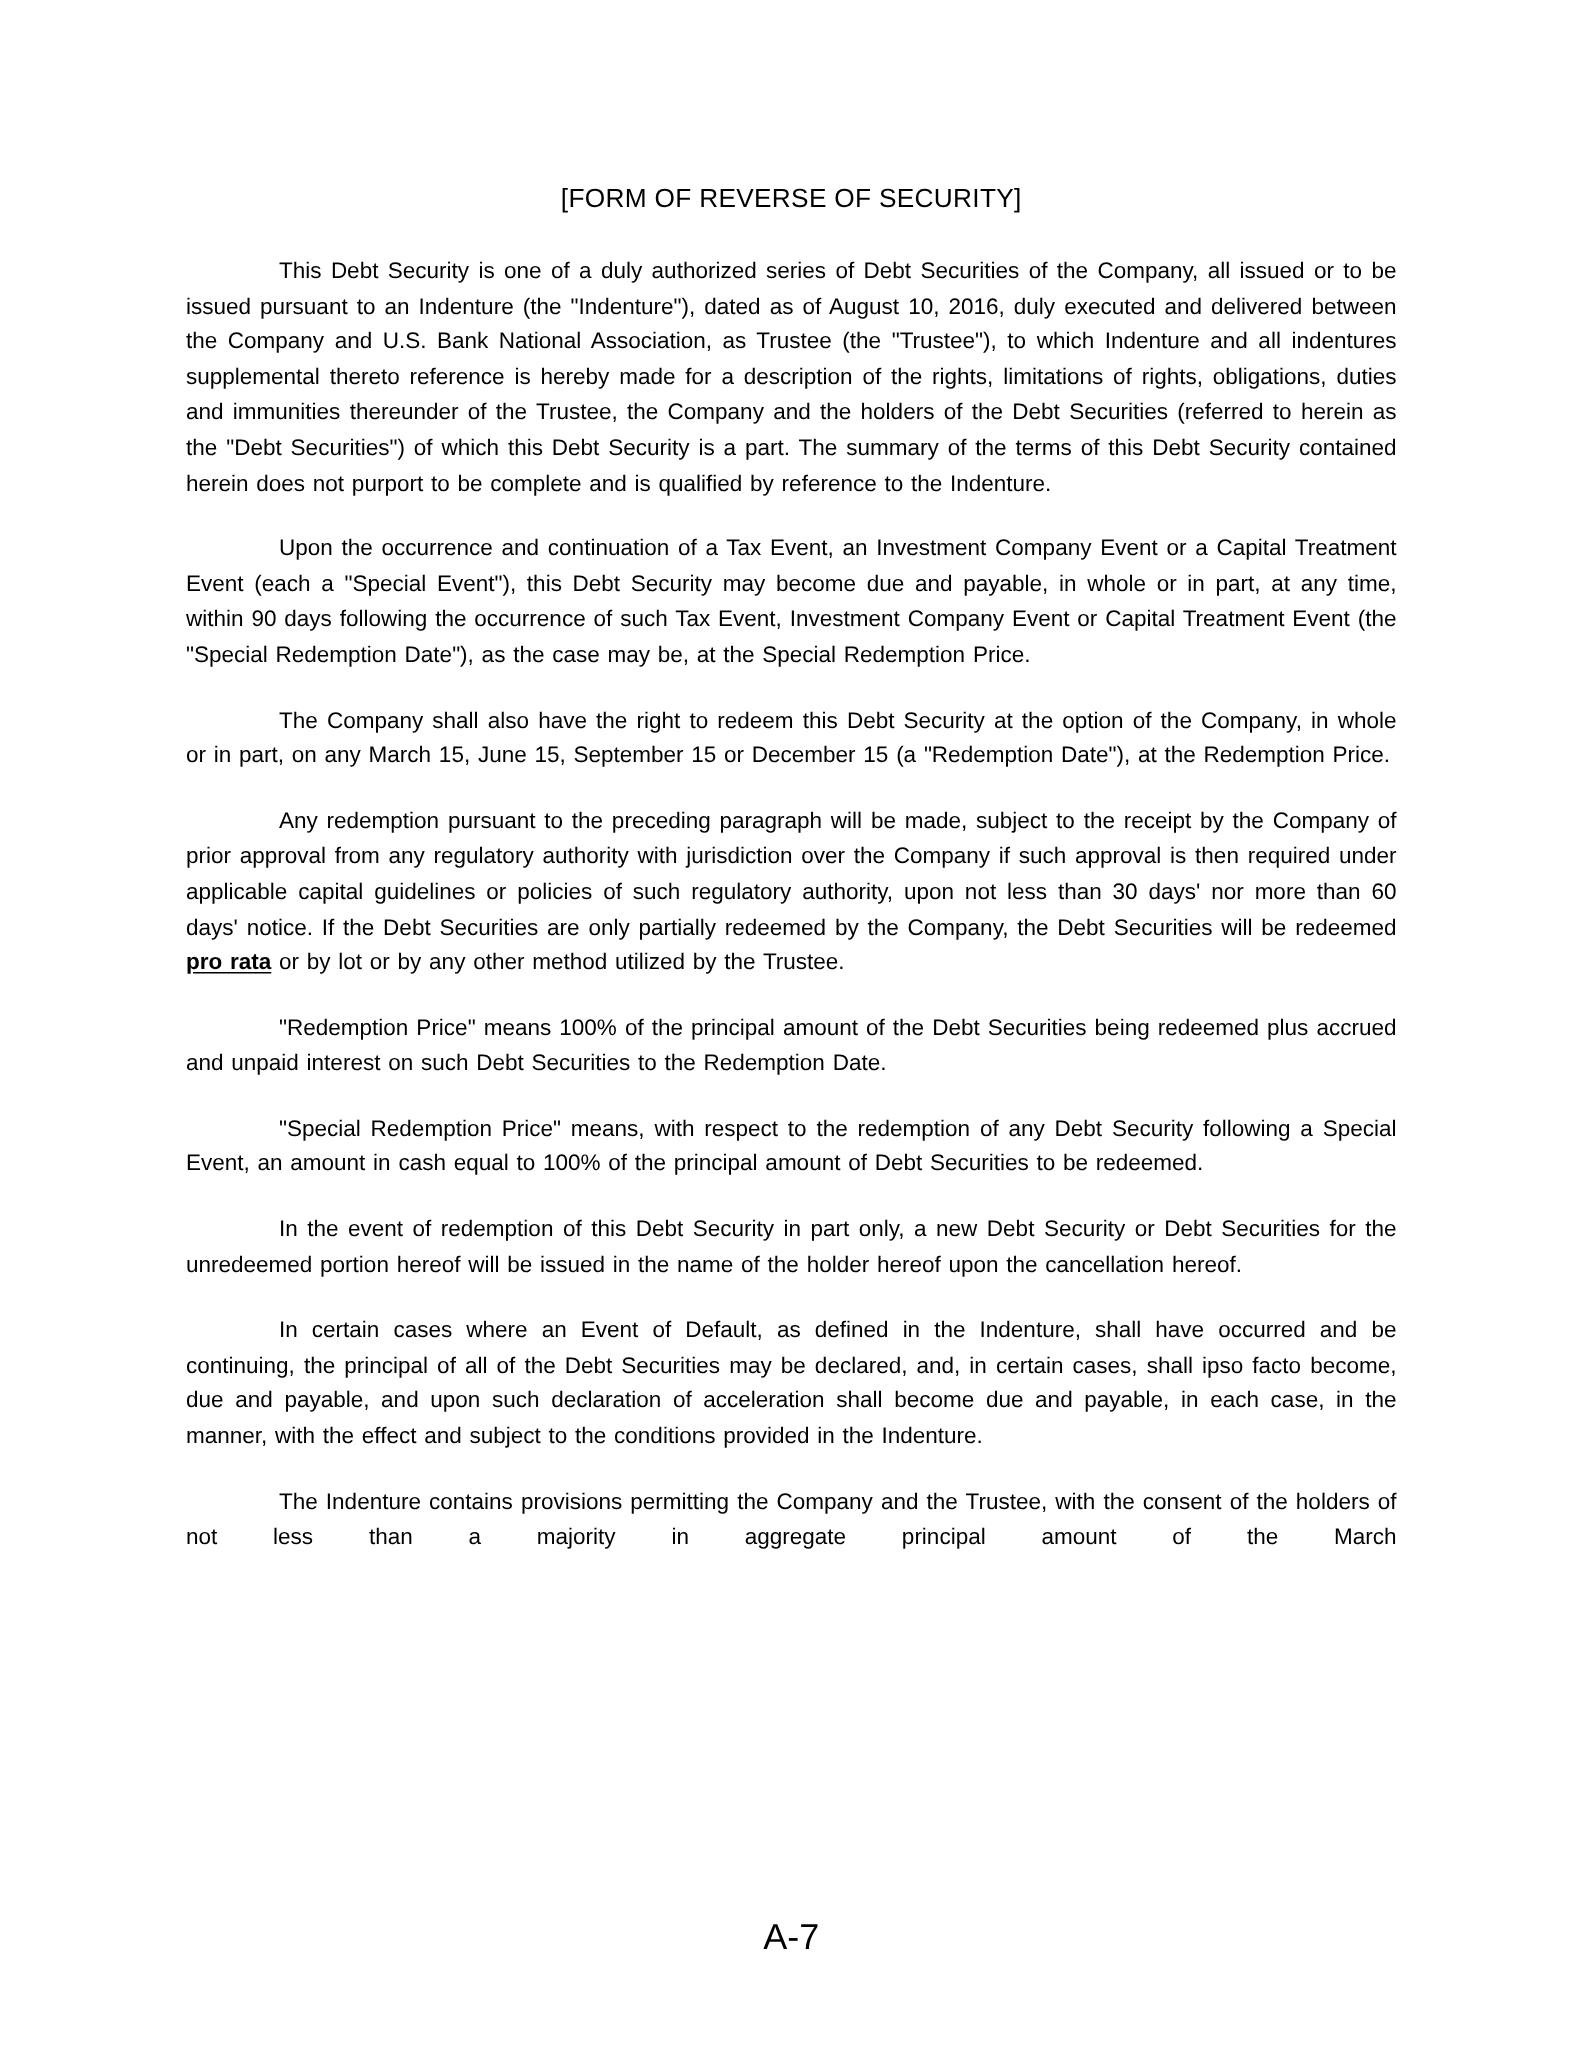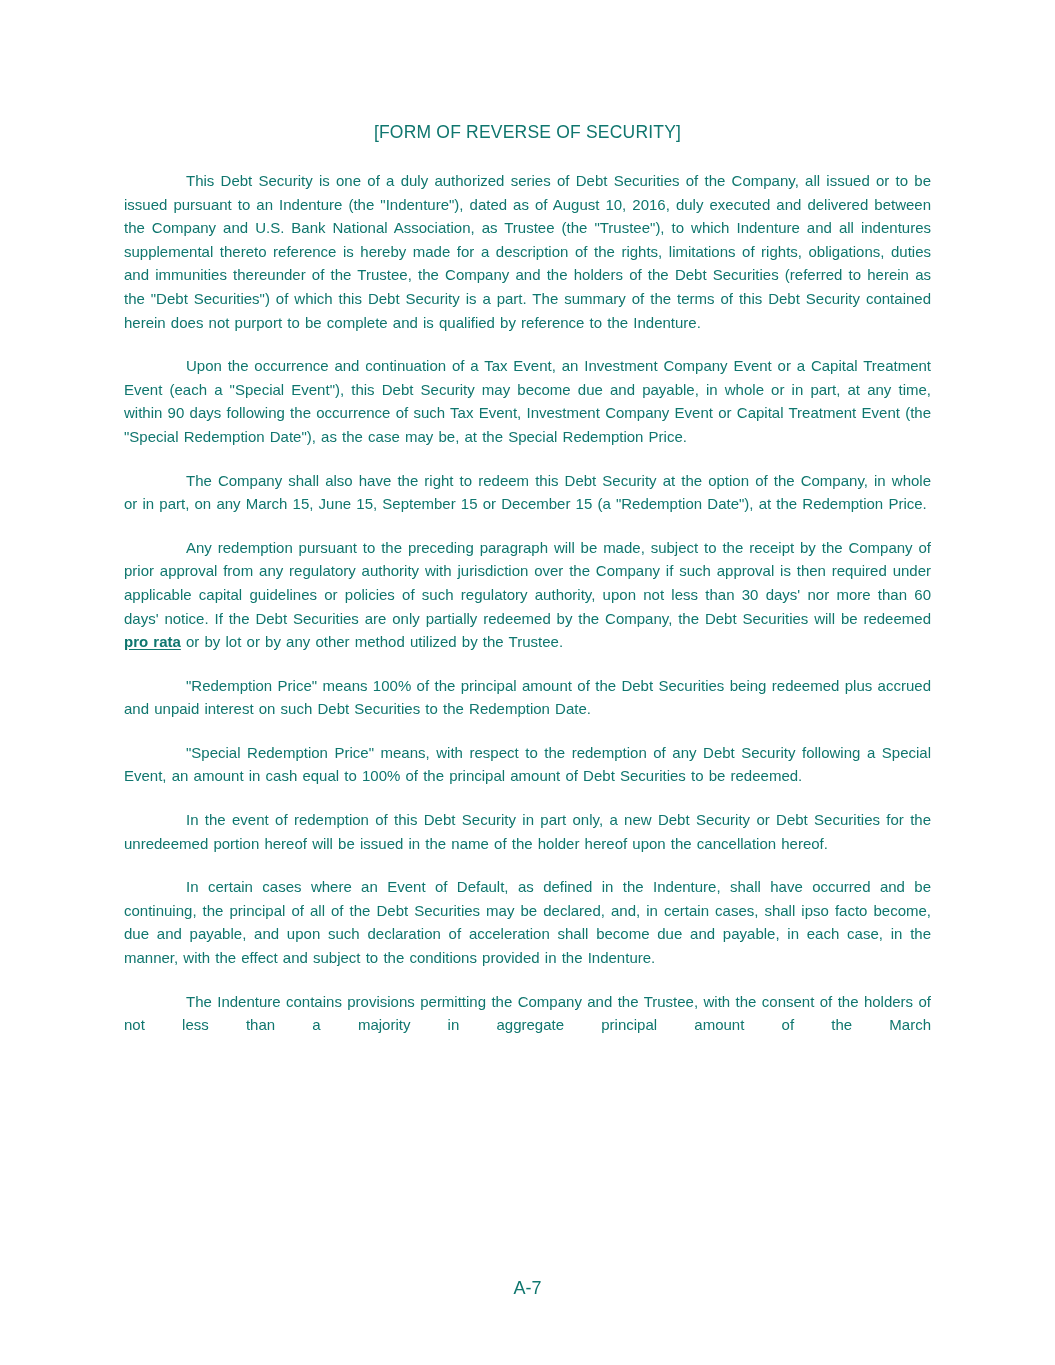--- a/index.html
+++ b/index.html
@@ -5,21 +5,21 @@
   html, body {
     margin: 0;
     padding: 0;
     background: #ffffff;
   }
   .page {
     position: relative;
     width: 1055px;
     height: 1365px;
     background: #ffffff;
-    color: #0f766e;
+    color: #000000;
     font-family: "Liberation Sans", sans-serif;
     box-sizing: border-box;
     overflow: hidden;
   }
   .content {
     position: absolute;
     top: 122px;
     left: 124px;
     width: 807px;
   }
@@ -45,21 +45,21 @@
     text-decoration: underline;
     text-underline-offset: 2px;
     font-weight: bold;
   }
   .page-number {
     position: absolute;
     left: 0;
     width: 1055px;
     top: 1278px;
     text-align: center;
-    font-size: 18px;
+    font-size: 24px;
   }
 </style>
 </head>
 <body>
 
 <div class="page">
   <div class="content">
     <h1 class="doc-title">[FORM OF REVERSE OF SECURITY]</h1>
     <div>
         <p class="para"><span>This Debt Security is one of a duly authorized series of Debt Securities of the Company, all issued or to be issued pursuant to an Indenture (the "Indenture"), dated as of August 10, 2016, duly executed and delivered between the Company and U.S. Bank National Association, as Trustee (the "Trustee"), to which Indenture and all indentures supplemental thereto reference is hereby made for a description of the rights, limitations of rights, obligations, duties and immunities thereunder of the Trustee, the Company and the holders of the Debt Securities (referred to herein as the "Debt Securities") of which this Debt Security is a part. The summary of the terms of this Debt Security contained herein does not purport to be complete and is qualified by reference to the Indenture.</span></p>

